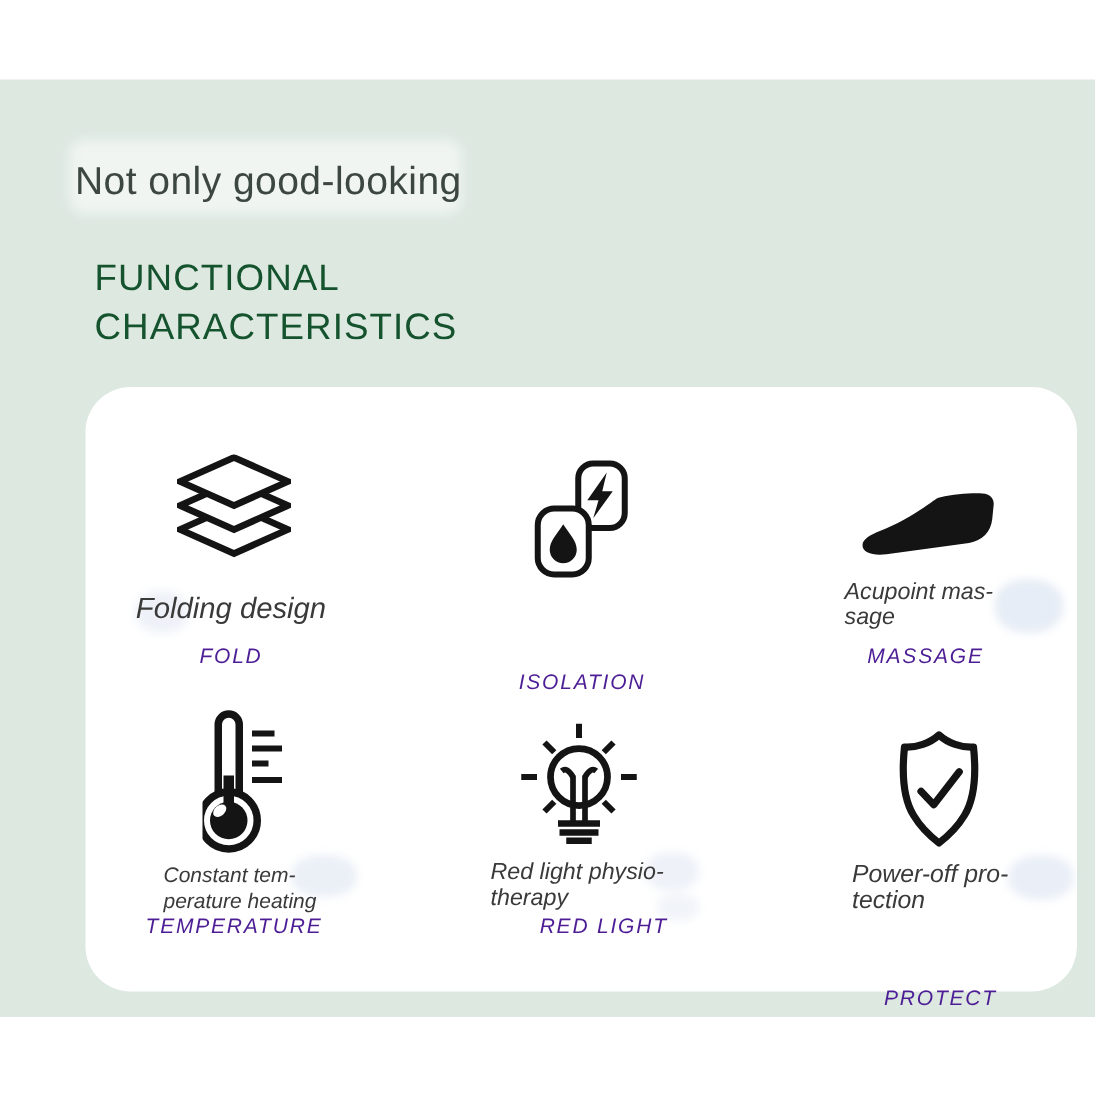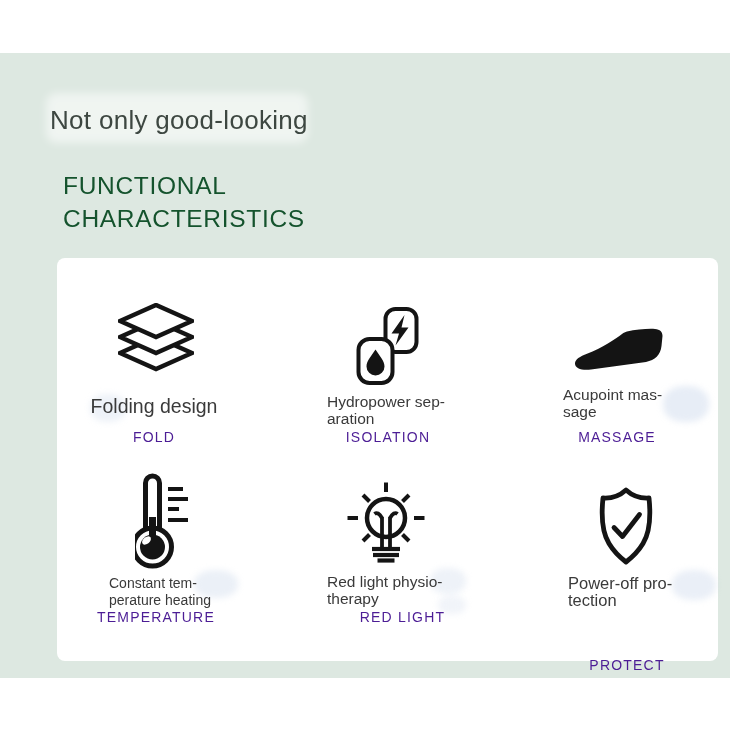--- a/index.html
+++ b/index.html
@@ -11,40 +11,40 @@
   .headline{
     position:absolute;left:50px;top:103px;font-size:26px;line-height:34px;
     color:#3d4741;letter-spacing:0.3px;white-space:nowrap;text-align:center;
   }
   .section-title{
     position:absolute;left:63px;top:169px;font-size:24.5px;line-height:33px;
     color:#14532d;letter-spacing:0.7px;white-space:pre-line;font-weight:400;
   }
   .card{
     position:absolute;left:57px;top:258px;width:661px;height:403px;
-    background:#ffffff;border-radius:8px;
+    background:#ffffff;border-radius:30px;font-style:italic;
   }
   .smudge{position:absolute;pointer-events:none;filter:blur(3px);border-radius:45%;}
   .s-headline{left:46px;top:93px;width:262px;height:50px;background:rgba(255,255,255,0.55);filter:blur(4px);border-radius:10px;}
   .icon{position:absolute;}
   .icon svg{display:block;width:100%;height:100%;}
   .feat-title{
     position:absolute;color:#3a3a3a;white-space:pre-line;line-height:17px;font-size:15.5px;
   }
   .feat-label{
     position:absolute;color:#4c1d95;font-size:14px;letter-spacing:1.2px;text-align:center;white-space:nowrap;
   }
   
   .i1{left:61px;top:45px;width:76px;height:70px;}
   .t1{left:17px;top:137px;width:160px;text-align:center;font-size:19.5px;line-height:22px;}
   .l1{left:17px;top:171px;width:160px;}
   
   .i2{left:299px;top:48px;width:64px;height:80px;}
   .t2{left:270px;top:135px;width:130px;}
-  .l2{left:266px;top:171px;width:130px;text-align:center;}
+  .l2{left:266px;top:188px;width:130px;text-align:center;}
   
   .i3{left:515px;top:70px;width:92px;height:45px;}
   .t3{left:506px;top:129px;width:120px;line-height:16.5px;}
   .l3{left:500px;top:171px;width:120px;}
   
   .i4{left:78px;top:213px;width:56px;height:100px;}
   .t4{left:52px;top:317px;width:130px;font-size:14px;line-height:16.5px;}
   .l4{left:38px;top:351px;width:122px;}
   
   .i5{left:290px;top:222px;width:78px;height:84px;}
@@ -89,22 +89,20 @@
     <div class="feat-label l1">FOLD</div>
 
     <div class="icon i2">
       <svg viewBox="0 0 64 80" xmlns="http://www.w3.org/2000/svg">
         <rect x="29.5" y="3" width="31" height="43" rx="10" fill="#ffffff" stroke="#141414" stroke-width="4"></rect>
         <path d="M48.5,9 L35.5,27.5 L43,27.5 L39.5,39.5 L52.5,21.5 L45.5,21.5 Z" fill="#141414"></path>
         <rect x="2.5" y="33" width="34" height="44" rx="11" fill="#ffffff" stroke="#141414" stroke-width="4"></rect>
         <path d="M19.5,43.5 C23.5,50 28.5,54.5 28.5,60.5 A9,9 0 1 1 10.5,60.5 C10.5,54.5 15.5,50 19.5,43.5 Z" fill="#141414"></path>
       </svg>
     </div>
-    <div class="feat-title t2">Hydropower sep-
-aration</div>
     <div class="feat-label l2">ISOLATION</div>
 
     <div class="icon i3">
       <svg viewBox="0 0 92 45" xmlns="http://www.w3.org/2000/svg">
         <path d="M55,3.5 C64,1.5 76,0.5 83,1 C88,1.3 90.5,4 90.5,8 L89.5,18 C88.5,27 83,32 74,34 L19,41.5 C10,42.6 3,40.5 3,35.5 C3,31.5 8,28.5 15,25.8 C30,20 44,10.5 50,6 C52,4.6 53,4 55,3.5 Z" fill="#141414"></path>
       </svg>
     </div>
     <div class="feat-title t3">Acupoint mas-
 sage</div>
     <div class="feat-label l3">MASSAGE</div>

